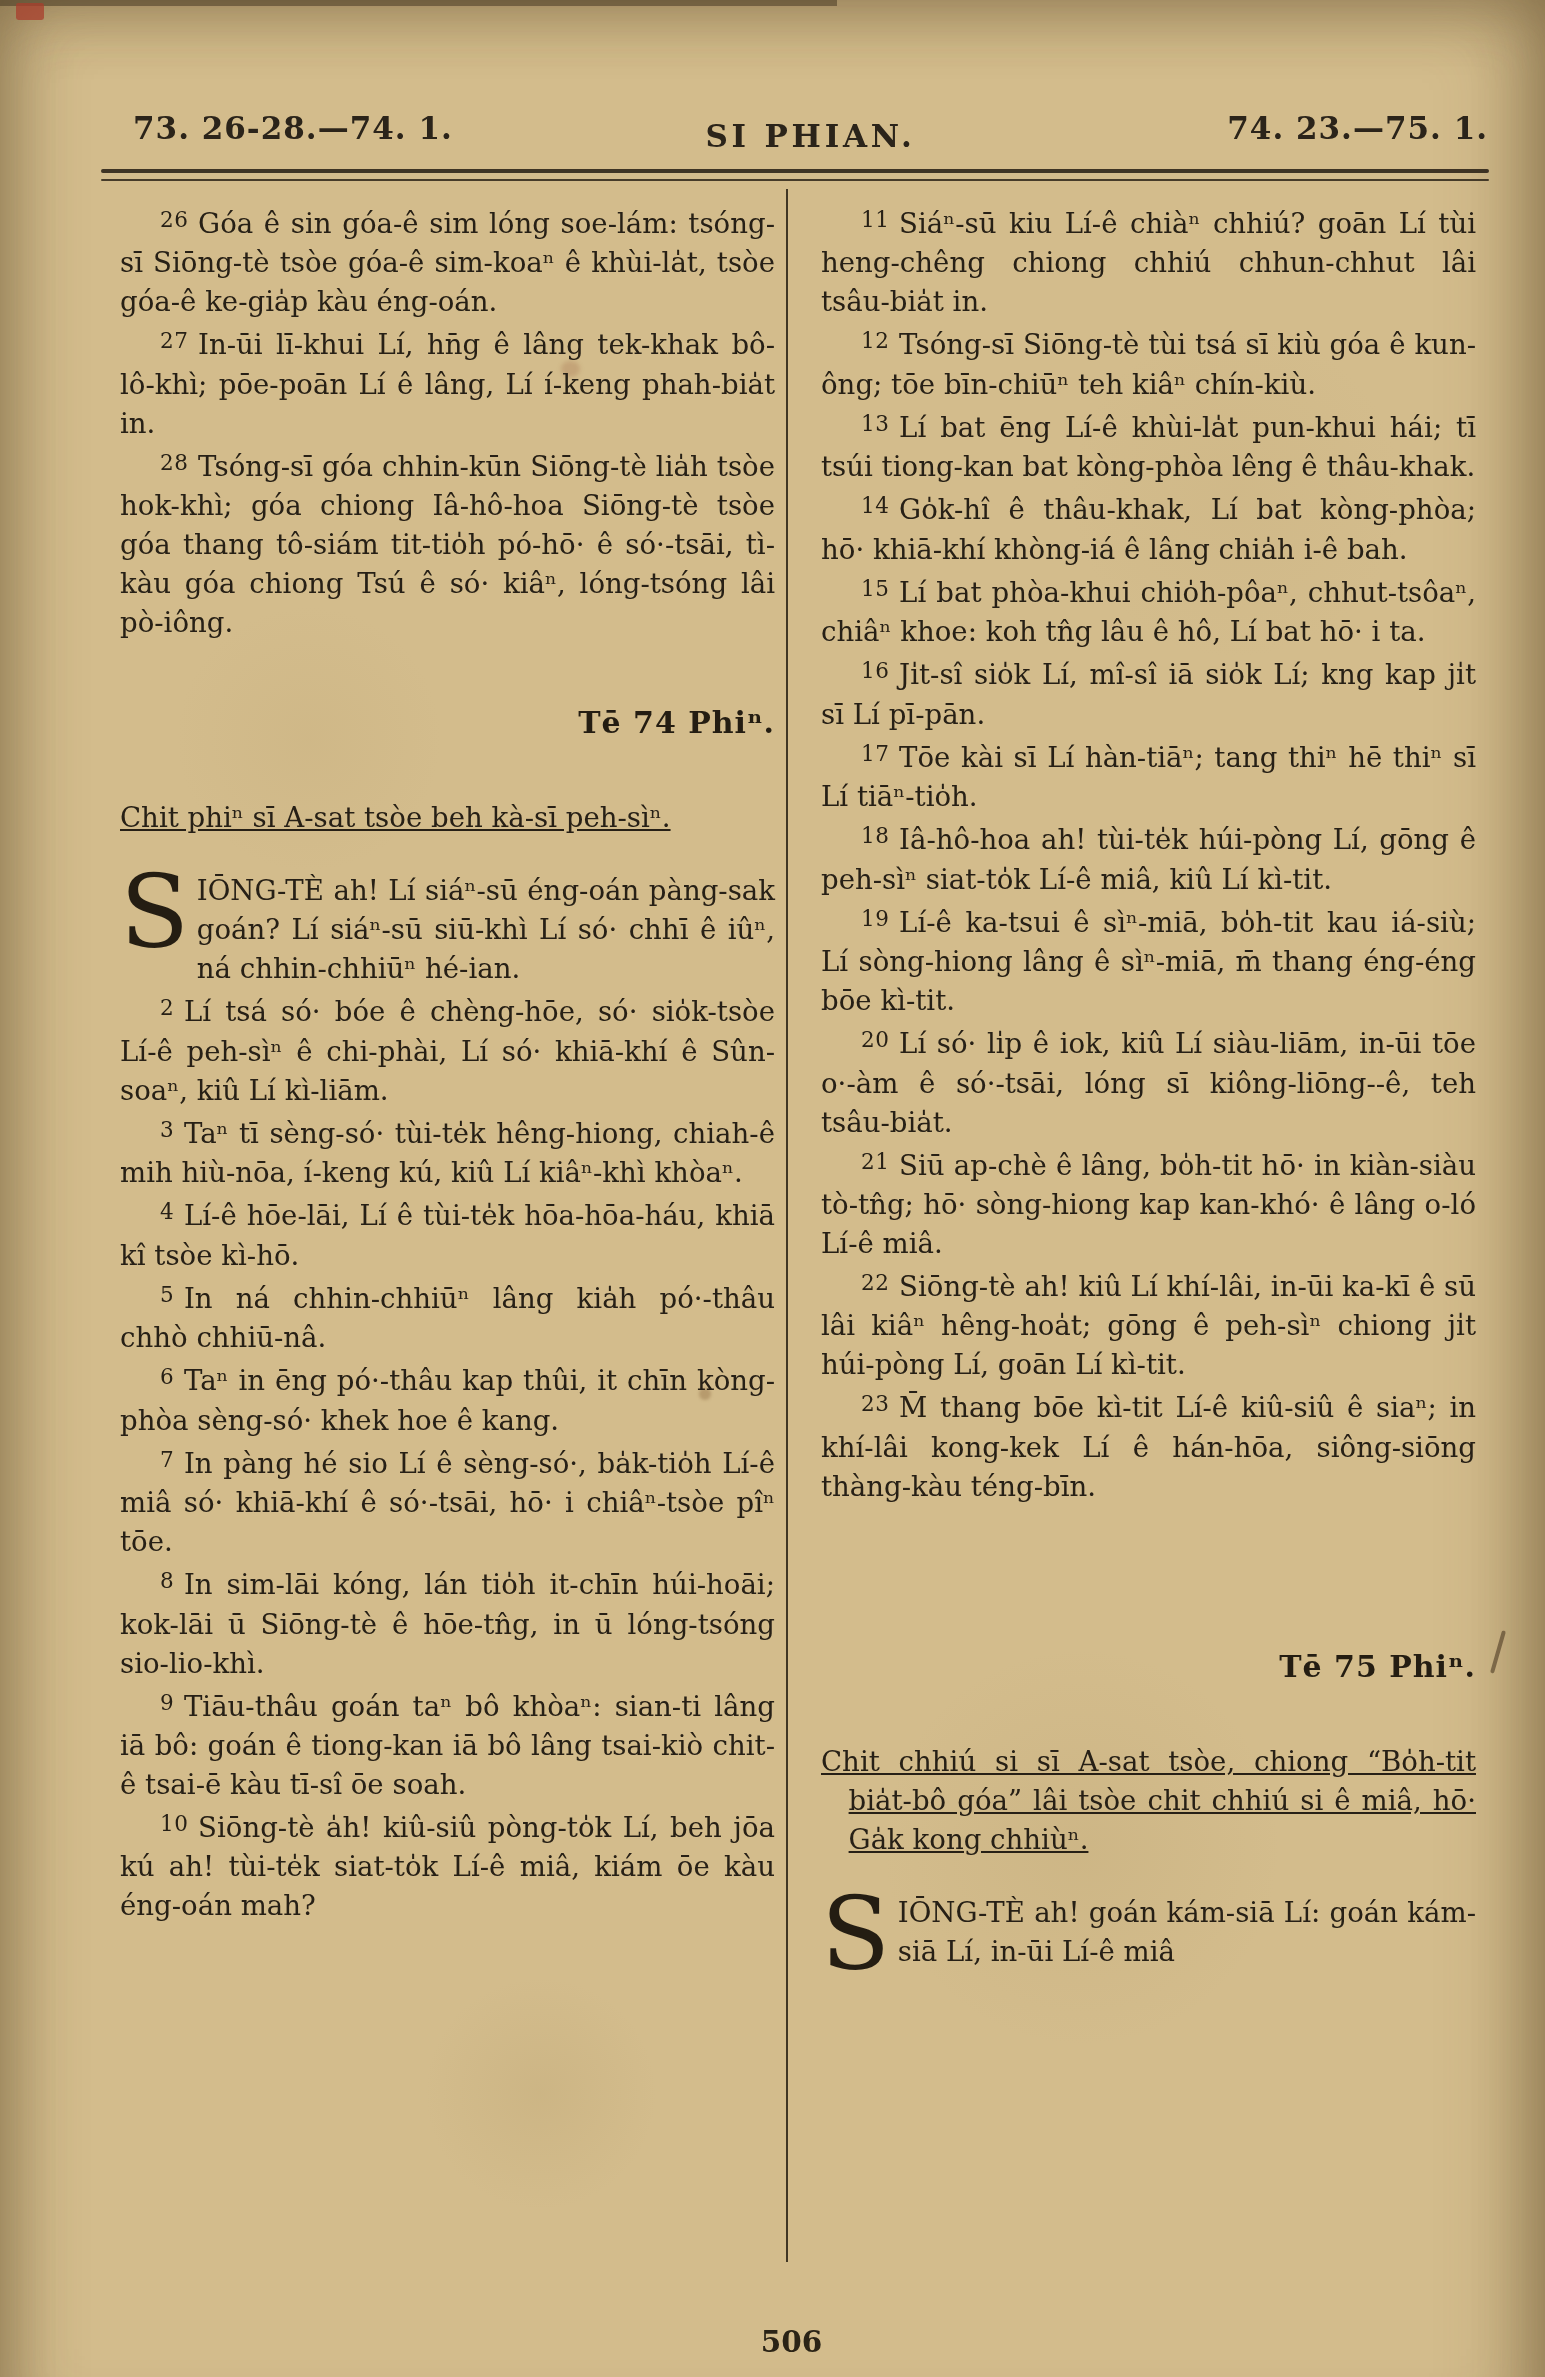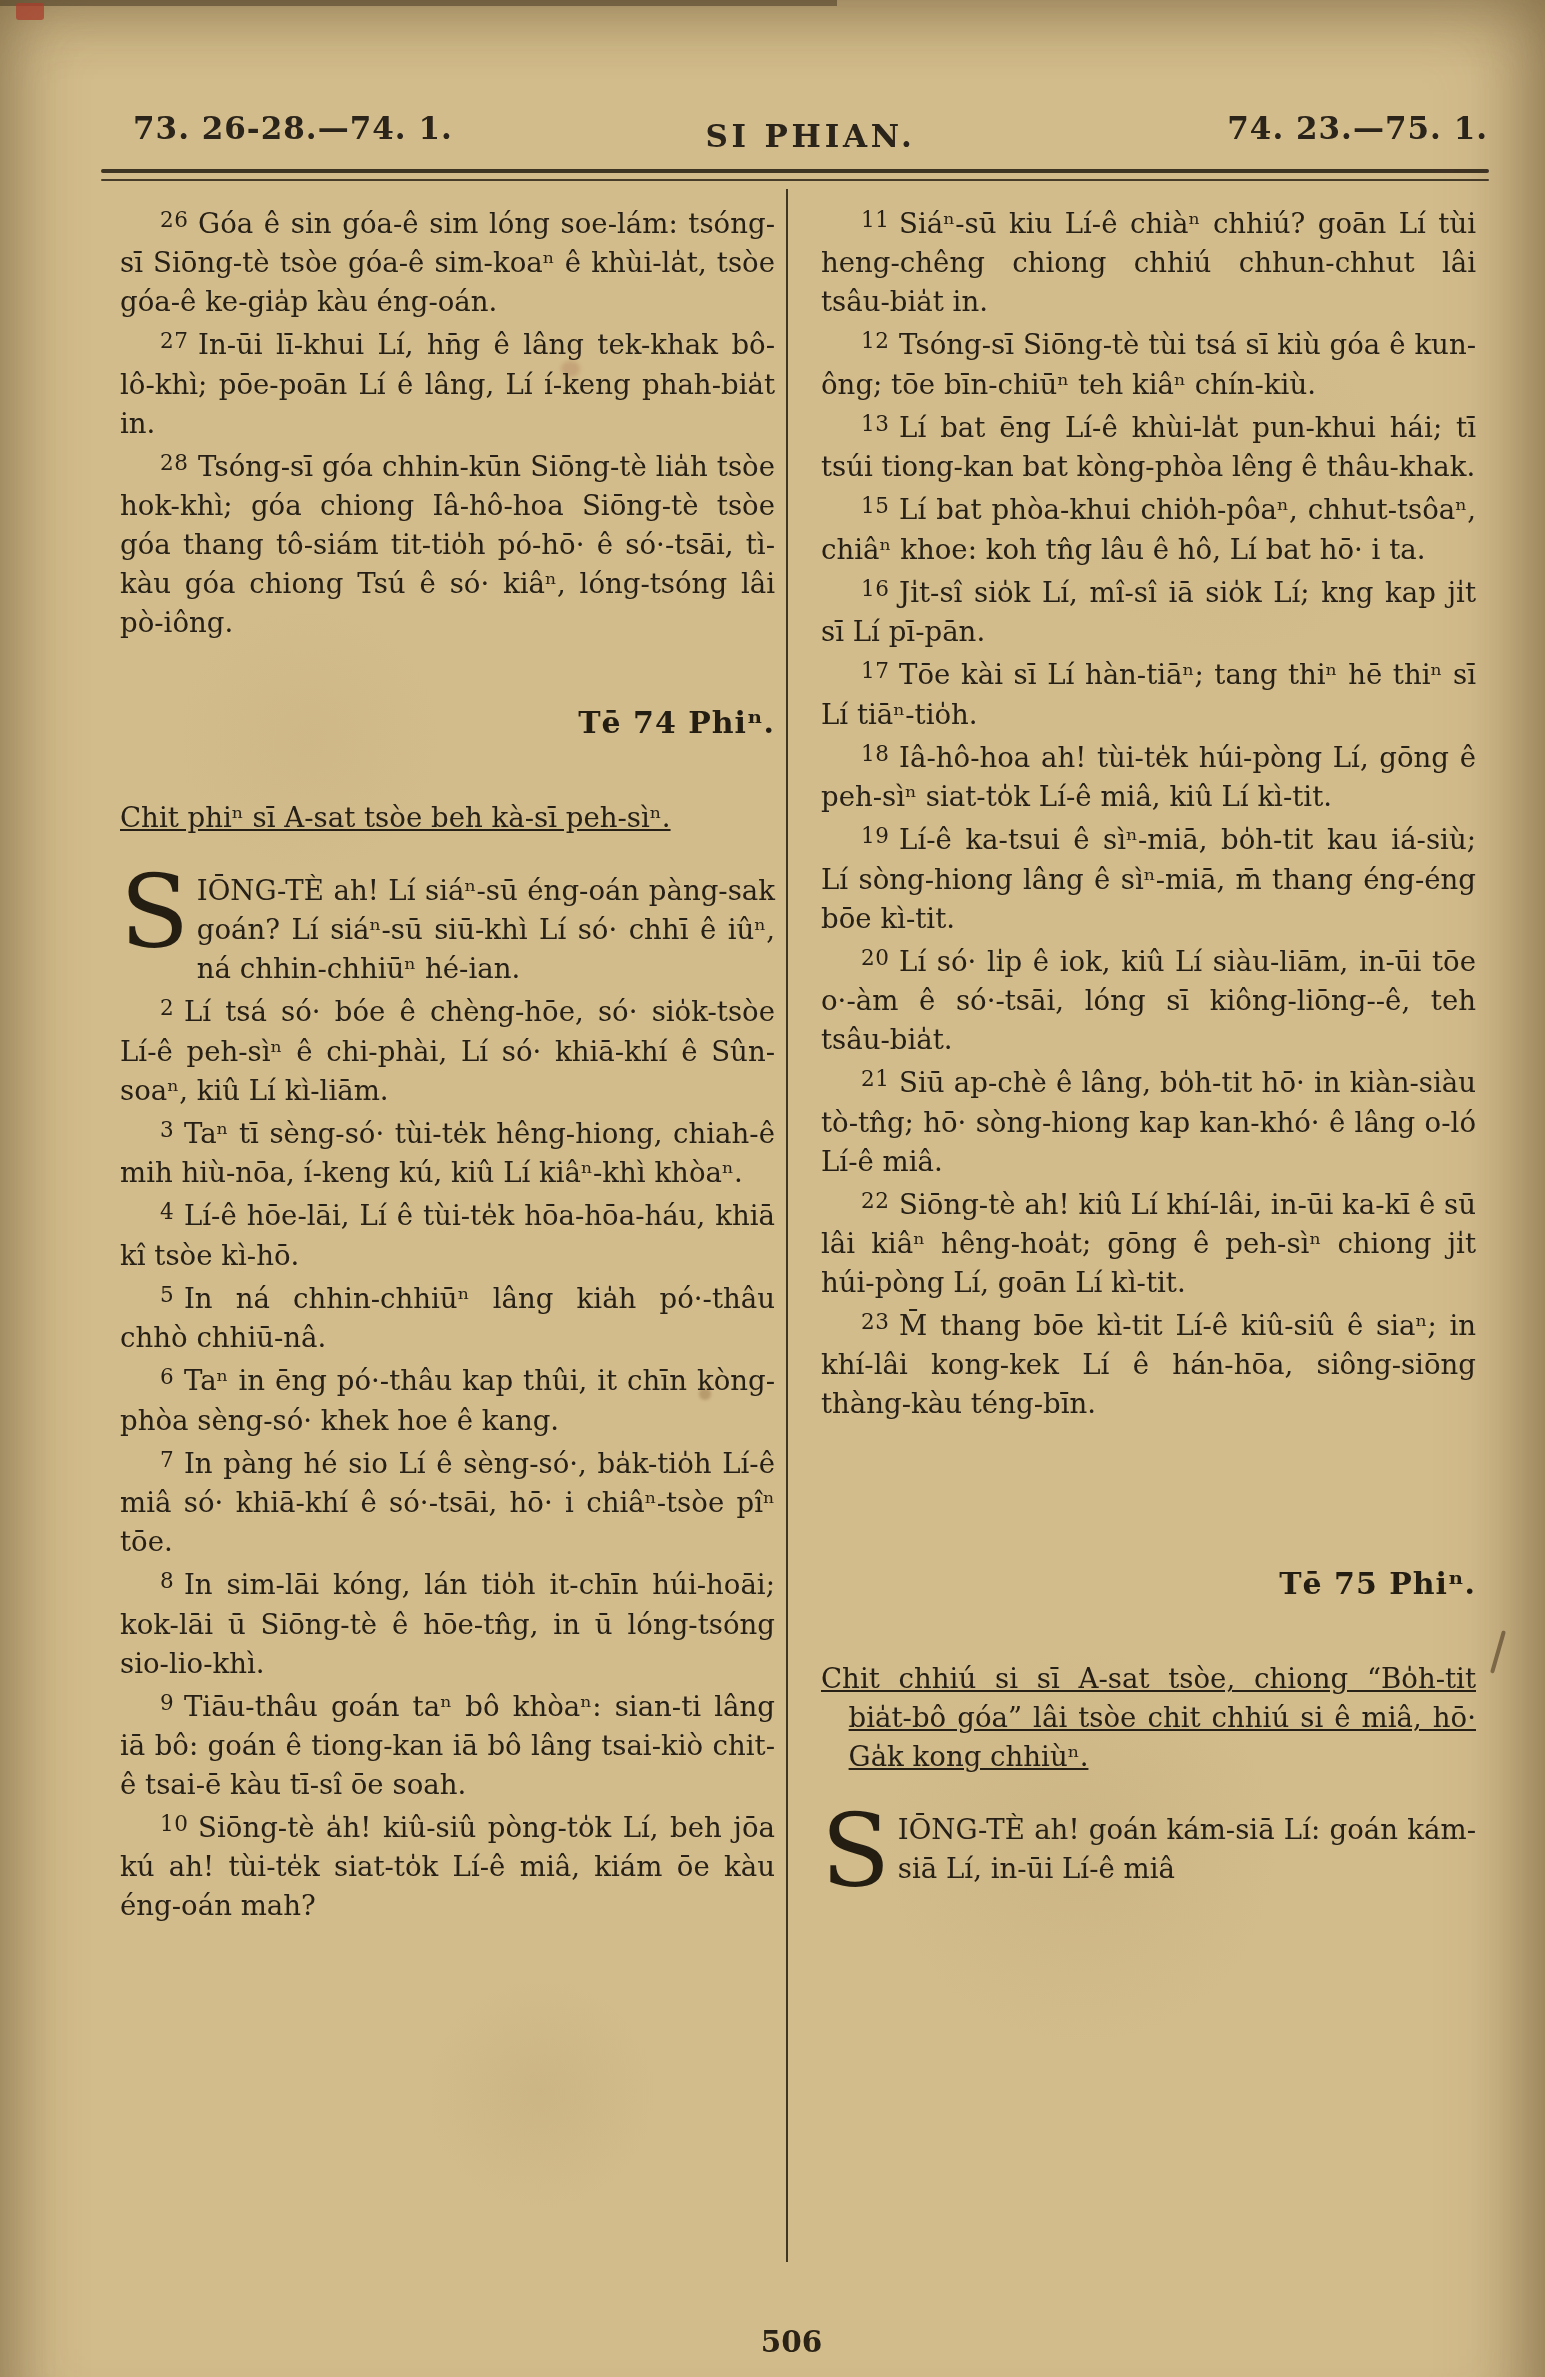--- a/index.html
+++ b/index.html
@@ -95,20 +95,21 @@
       <p class="verse"><span class="vnum">6</span>Taⁿ in ēng pó·-thâu kap thûi, it chīn kòng-phòa sèng-só· khek hoe ê kang.</p>
       <p class="verse"><span class="vnum">7</span>In pàng hé sio Lí ê sèng-só·, ba̍k-tio̍h Lí-ê miâ só· khiā-khí ê só·-tsāi, hō· i chiâⁿ-tsòe pîⁿ tōe.</p>
       <p class="verse"><span class="vnum">8</span>In sim-lāi kóng, lán tio̍h it-chīn húi-hoāi; kok-lāi ū Siōng-tè ê hōe-tn̂g, in ū lóng-tsóng sio-lio-khì.</p>
       <p class="verse"><span class="vnum">9</span>Tiāu-thâu goán taⁿ bô khòaⁿ: sian-ti lâng iā bô: goán ê tiong-kan iā bô lâng tsai-kiò chit-ê tsai-ē kàu tī-sî ōe soah.</p>
       <p class="verse"><span class="vnum">10</span>Siōng-tè a̍h! kiû-siû pòng-to̍k Lí, beh jōa kú ah! tùi-te̍k siat-to̍k Lí-ê miâ, kiám ōe kàu éng-oán mah?</p>
     </div>
   <div class="column col-right">
       <p class="verse"><span class="vnum">11</span>Siáⁿ-sū kiu Lí-ê chiàⁿ chhiú? goān Lí tùi heng-chêng chiong chhiú chhun-chhut lâi tsâu-bia̍t in.</p>
       <p class="verse"><span class="vnum">12</span>Tsóng-sī Siōng-tè tùi tsá sī kiù góa ê kun-ông; tōe bīn-chiūⁿ teh kiâⁿ chín-kiù.</p>
       <p class="verse"><span class="vnum">13</span>Lí bat ēng Lí-ê khùi-la̍t pun-khui hái; tī tsúi tiong-kan bat kòng-phòa lêng ê thâu-khak.</p>
+      <p class="verse"><span class="vnum">14</span>Go̍k-hî ê thâu-khak, Lí bat kòng-phòa; hō· khiā-khí khòng-iá ê lâng chia̍h i-ê bah.</p>
       <p class="verse"><span class="vnum">15</span>Lí bat phòa-khui chio̍h-pôaⁿ, chhut-tsôaⁿ, chiâⁿ khoe: koh tn̂g lâu ê hô, Lí bat hō· i ta.</p>
       <p class="verse"><span class="vnum">16</span>Ji̍t-sî sio̍k Lí, mî-sî iā sio̍k Lí; kng kap ji̍t sī Lí pī-pān.</p>
       <p class="verse"><span class="vnum">17</span>Tōe kài sī Lí hàn-tiāⁿ; tang thiⁿ hē thiⁿ sī Lí tiāⁿ-tio̍h.</p>
       <p class="verse"><span class="vnum">18</span>Iâ-hô-hoa ah! tùi-te̍k húi-pòng Lí, gōng ê peh-sìⁿ siat-to̍k Lí-ê miâ, kiû Lí kì-tit.</p>
       <p class="verse"><span class="vnum">19</span>Lí-ê ka-tsui ê sìⁿ-miā, bo̍h-tit kau iá-siù; Lí sòng-hiong lâng ê sìⁿ-miā, m̄ thang éng-éng bōe kì-tit.</p>
       <p class="verse"><span class="vnum">20</span>Lí só· li̍p ê iok, kiû Lí siàu-liām, in-ūi tōe o·-àm ê só·-tsāi, lóng sī kiông-liōng--ê, teh tsâu-bia̍t.</p>
       <p class="verse"><span class="vnum">21</span>Siū ap-chè ê lâng, bo̍h-tit hō· in kiàn-siàu tò-tn̂g; hō· sòng-hiong kap kan-khó· ê lâng o-ló Lí-ê miâ.</p>
       <p class="verse"><span class="vnum">22</span>Siōng-tè ah! kiû Lí khí-lâi, in-ūi ka-kī ê sū lâi kiâⁿ hêng-hoa̍t; gōng ê peh-sìⁿ chiong ji̍t húi-pòng Lí, goān Lí kì-tit.</p>
       <p class="verse"><span class="vnum">23</span>M̄ thang bōe kì-tit Lí-ê kiû-siû ê siaⁿ; in khí-lâi kong-kek Lí ê hán-hōa, siông-siōng thàng-kàu téng-bīn.</p>
       <div class="psalm-heading">Tē 75 Phiⁿ.</div>

